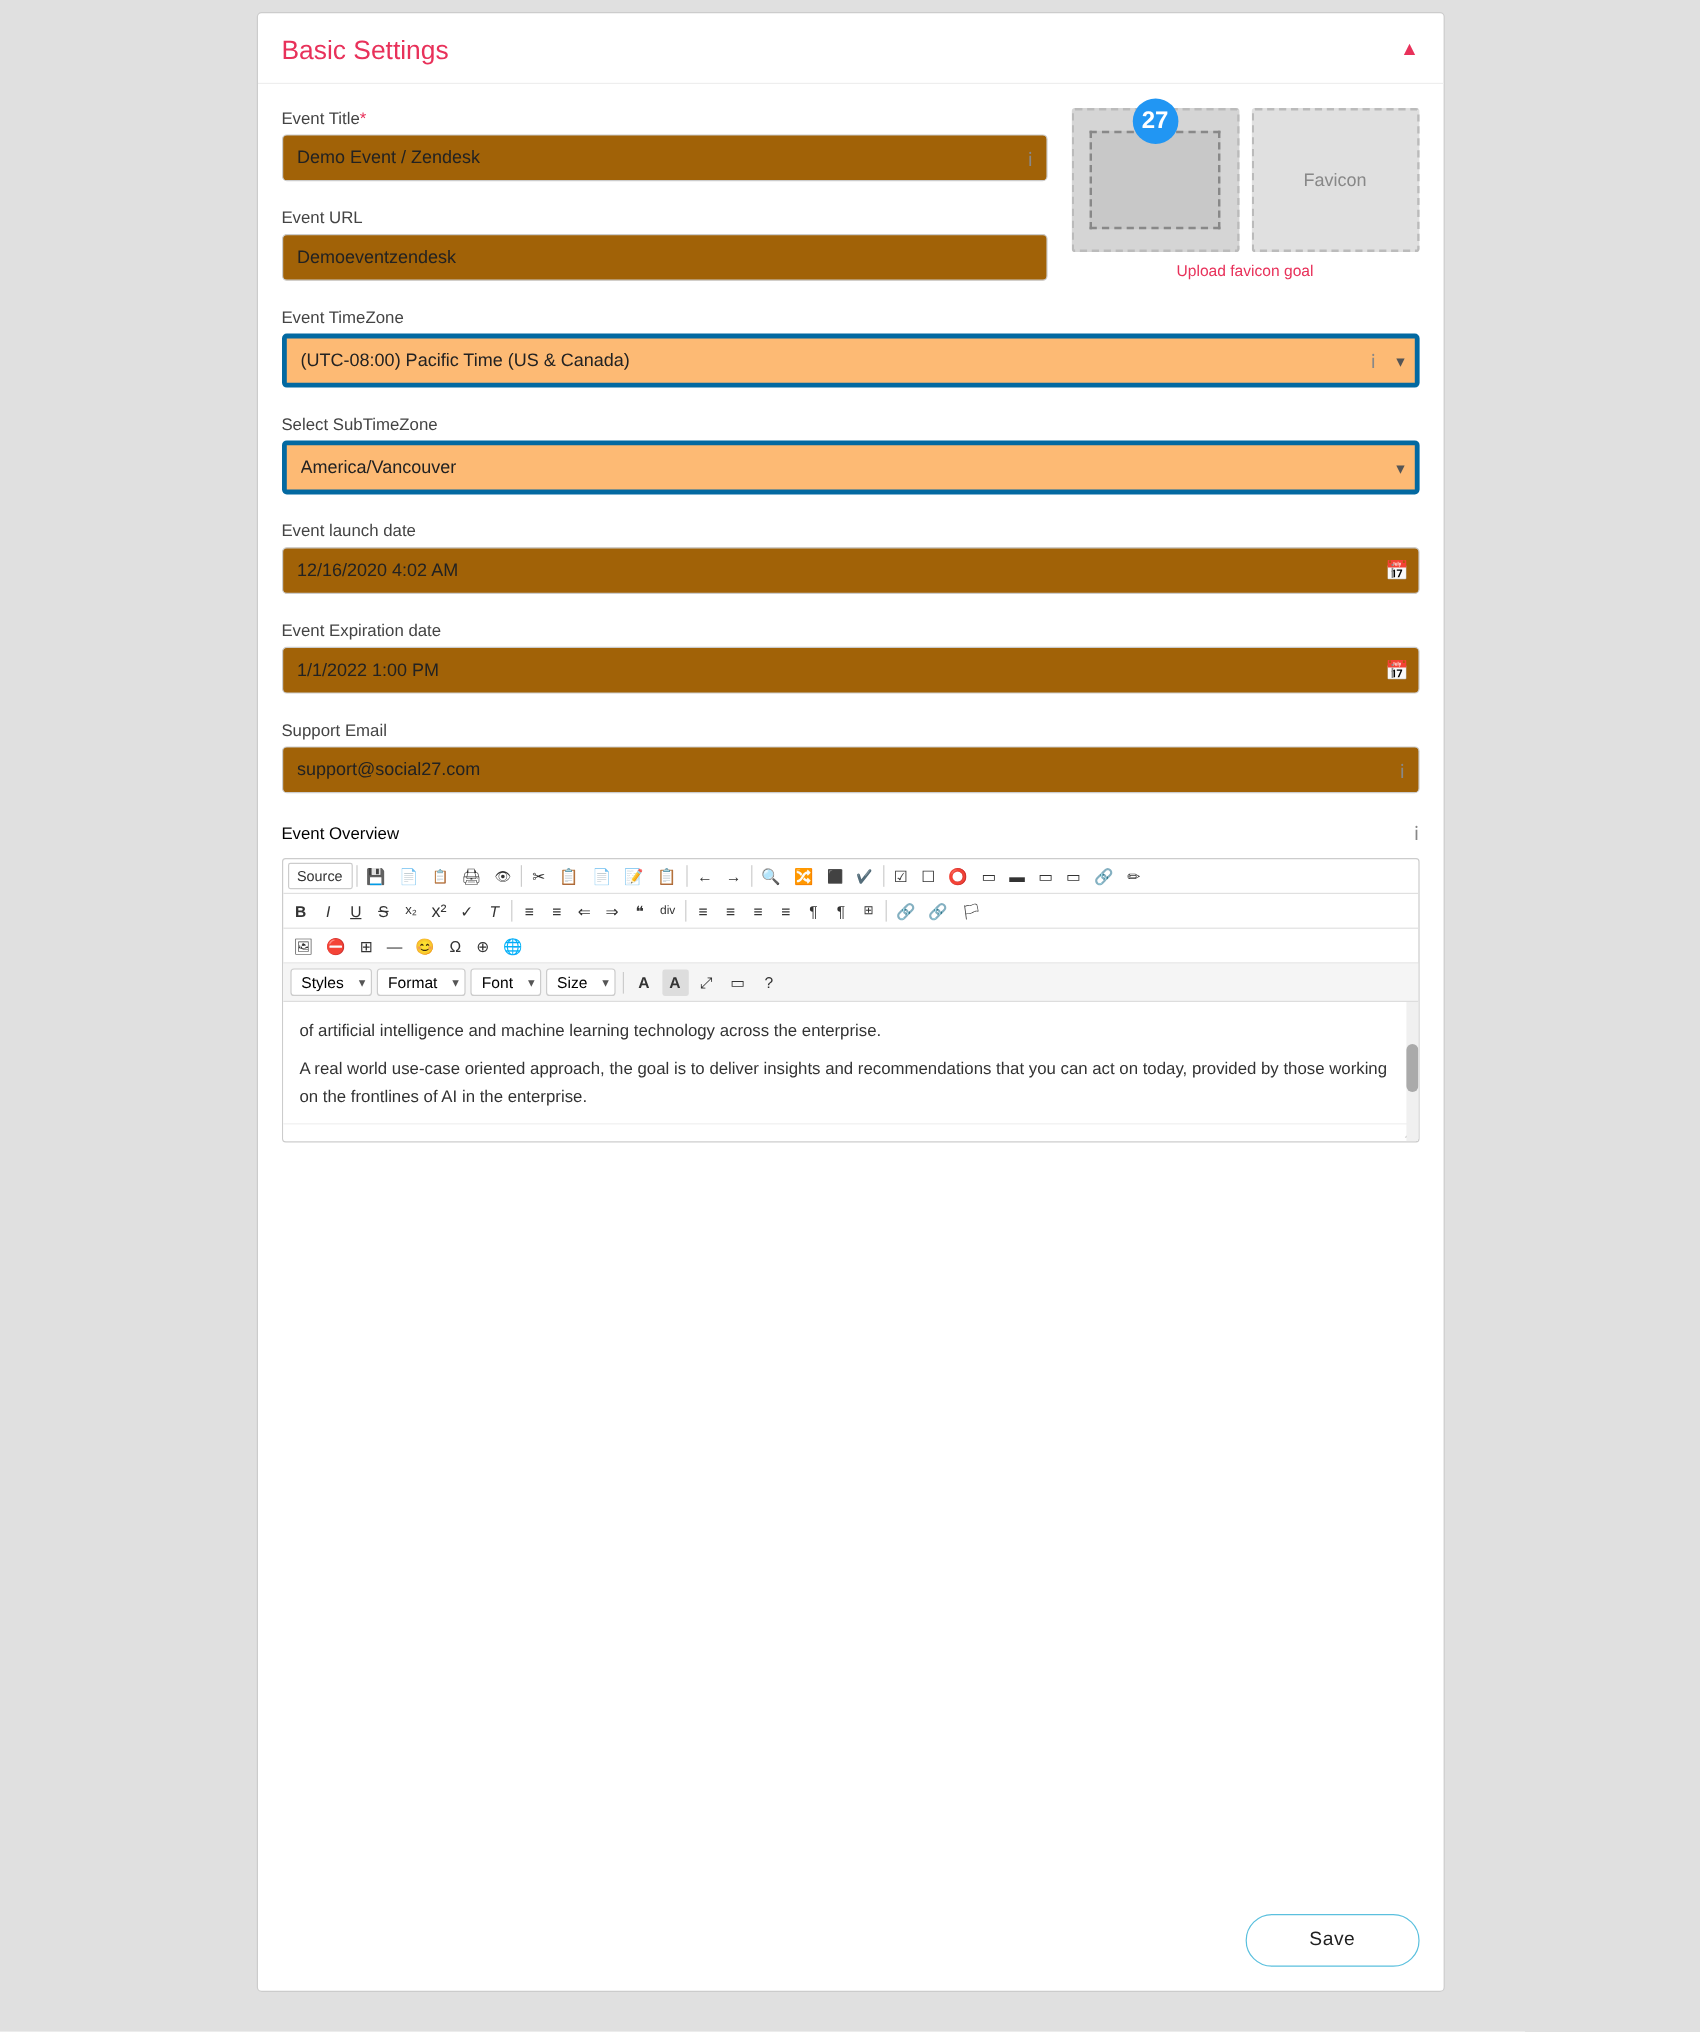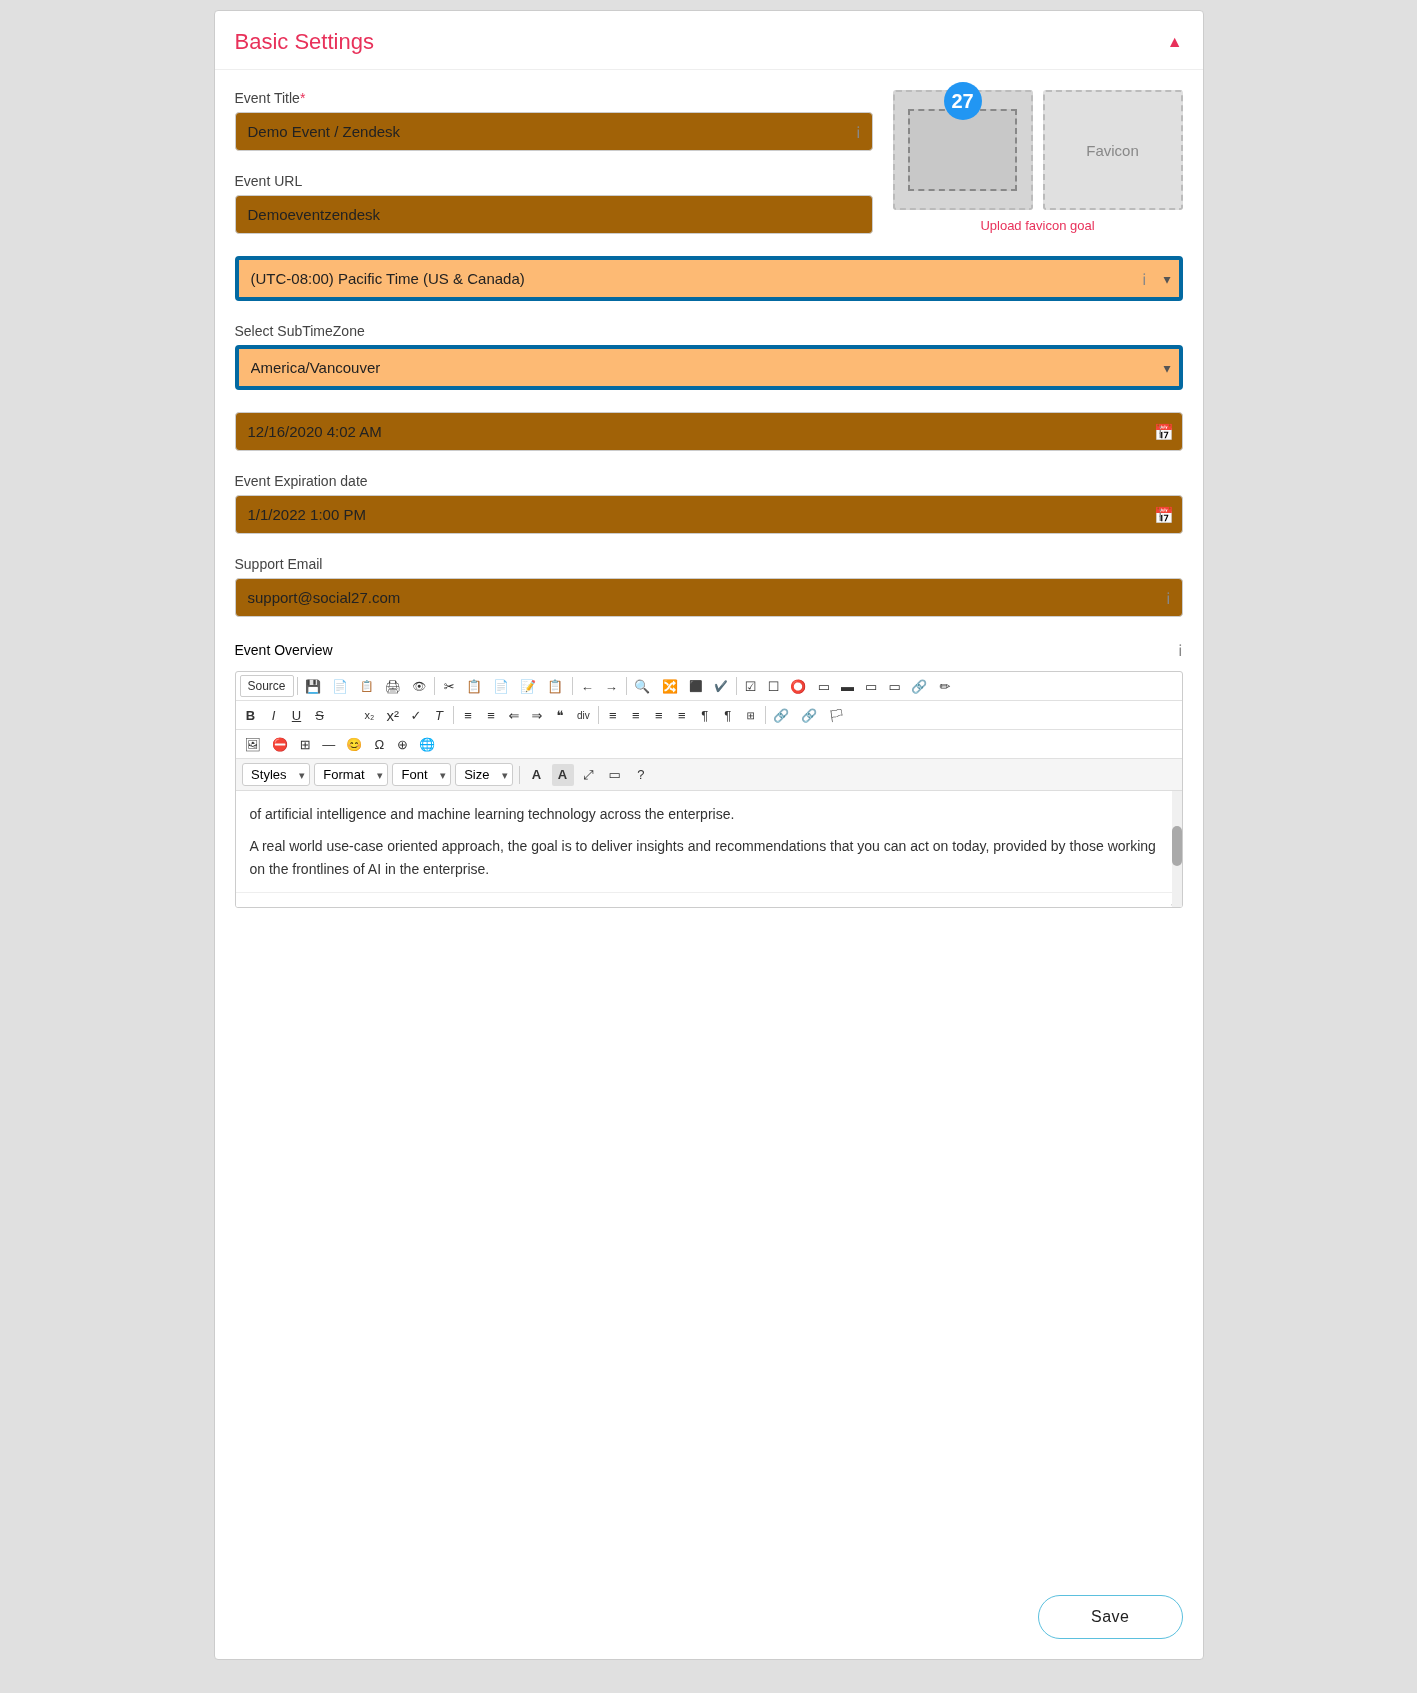--- a/index.html
+++ b/index.html
@@ -398,40 +398,42 @@
 
           <div class="image-box favicon-box">
             <span class="favicon-label">Favicon</span>
           </div>
         </div>
         <a class="upload-link">Upload favicon goal</a>
       </div>
     </div>
 
     <div class="form-row">
+      <label class="form-label">Event TimeZone</label>
       <div class="select-with-info select-wrapper">
         <select>
           <option>(UTC-08:00) Pacific Time (US &amp; Canada)</option>
         </select>
         <span class="info-icon" style="position:absolute;right:36px;top:50%;transform:translateY(-50%);color:#888;font-size:16px;">ℹ</span>
         <span class="chevron">▾</span>
       </div>
     </div>
 
     <div class="form-row">
       <label class="form-label">Select SubTimeZone</label>
       <div class="select-wrapper">
         <select>
           <option>America/Vancouver</option>
         </select>
         <span class="chevron">▾</span>
       </div>
     </div>
 
     <div class="form-row">
+      <label class="form-label">Event launch date</label>
       <div class="date-row input-with-icon">
         <input class="form-input" type="text" value="12/16/2020 4:02 AM" style="">
         <span class="date-icons">
           <span class="info-icon">ℹ</span>
           <span class="cal-icon">📅</span>
         </span>
       </div>
     </div>
 
     <div class="form-row">
@@ -493,21 +495,21 @@
           <button class="tb-btn">▭</button>
           <button class="tb-btn">🔗</button>
           <button class="tb-btn">✏</button>
         </div>
 
         <div class="toolbar-row">
           <button class="tb-btn tb-bold">B</button>
           <button class="tb-btn tb-italic">I</button>
           <button class="tb-btn tb-underline">U</button>
           <button class="tb-btn tb-strike">S</button>
-          <button class="tb-btn" style="font-size:11px;margin-left:27px;">x₂</button>
+          <button class="tb-btn" style="font-size:11px;">x₂</button>
           <button class="tb-btn" style="font-size:15px;">x²</button>
           <button class="tb-btn">✓</button>
           <button class="tb-btn" style="font-style:italic;">T</button>
           <span class="tb-sep"></span>
           <button class="tb-btn">≡</button>
           <button class="tb-btn">≡</button>
           <button class="tb-btn">⇐</button>
           <button class="tb-btn">⇒</button>
           <button class="tb-btn">❝</button>
           <button class="tb-btn" style="font-size:10px;">div</button>

